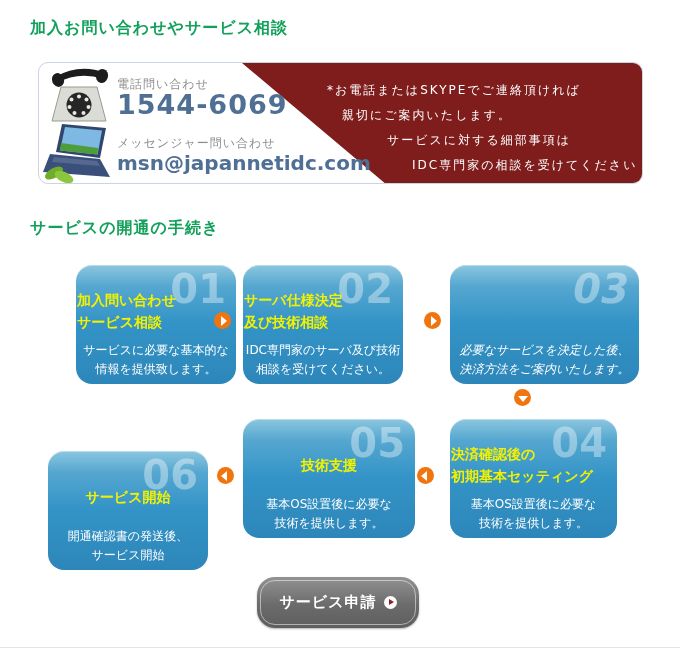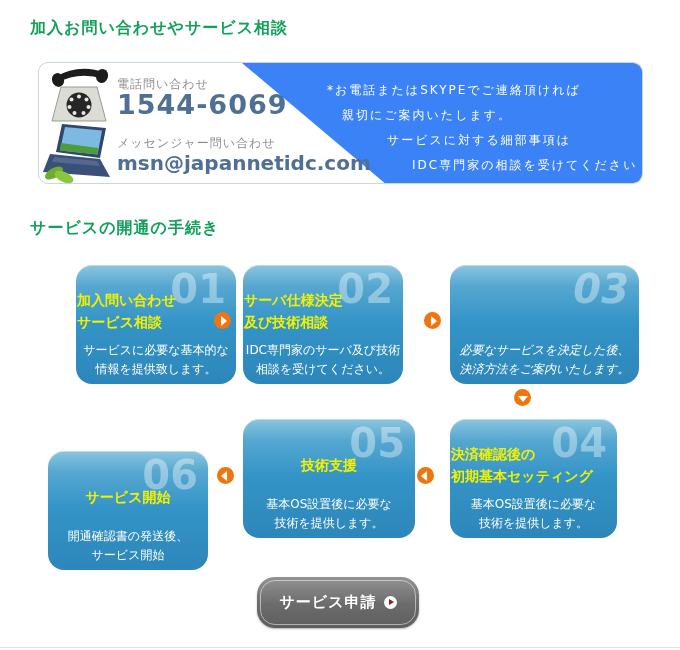--- a/index.html
+++ b/index.html
@@ -10,21 +10,21 @@
   }
   .sec-title{ position:absolute; left:30px; font-size:16px; font-weight:bold;
     color:#13a05b; letter-spacing:1px; }
   #title-contact{ top:18px; }
   #title-procedure{ top:218px; }
 
   
   .banner{ position:absolute; left:38px; top:62px; width:605px; height:122px;
     background:#fff; border:1px solid #c9d6e1; border-radius:10px; overflow:hidden; }
   .notice{ position:absolute; right:0; top:0; width:400px; height:100%;
-    background:#3b82f6; padding-top:15px; }
+    background:#7f1d1d; padding-top:15px; }
   .notice .wedge{ position:absolute; left:0; top:0; }
   .notice-line{ position:relative; color:#fff; font-size:12px; letter-spacing:2px;
     line-height:25px; white-space:nowrap; }
   .nl1{ margin-left:85px; } .nl2{ margin-left:100px; }
   .nl3{ margin-left:145px; } .nl4{ margin-left:170px; }
 
   .b-icon{ position:absolute; }
   #phone-icon{ left:8px; top:4px; }
   #laptop-icon{ left:3px; top:58px; }
   .b-label{ position:absolute; left:78px; font-size:12px; color:#8d8d8d; letter-spacing:1px; }

